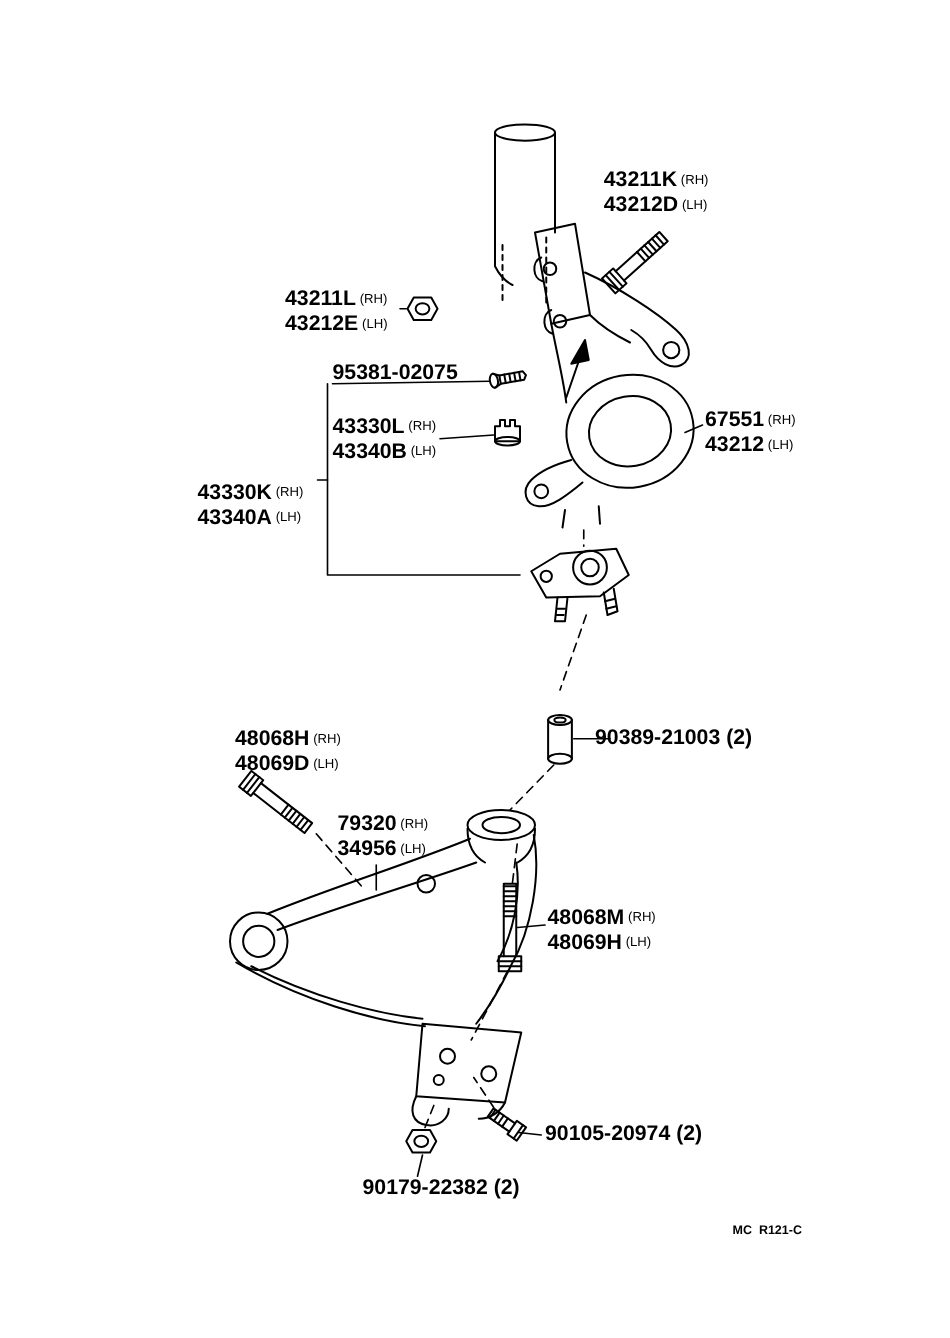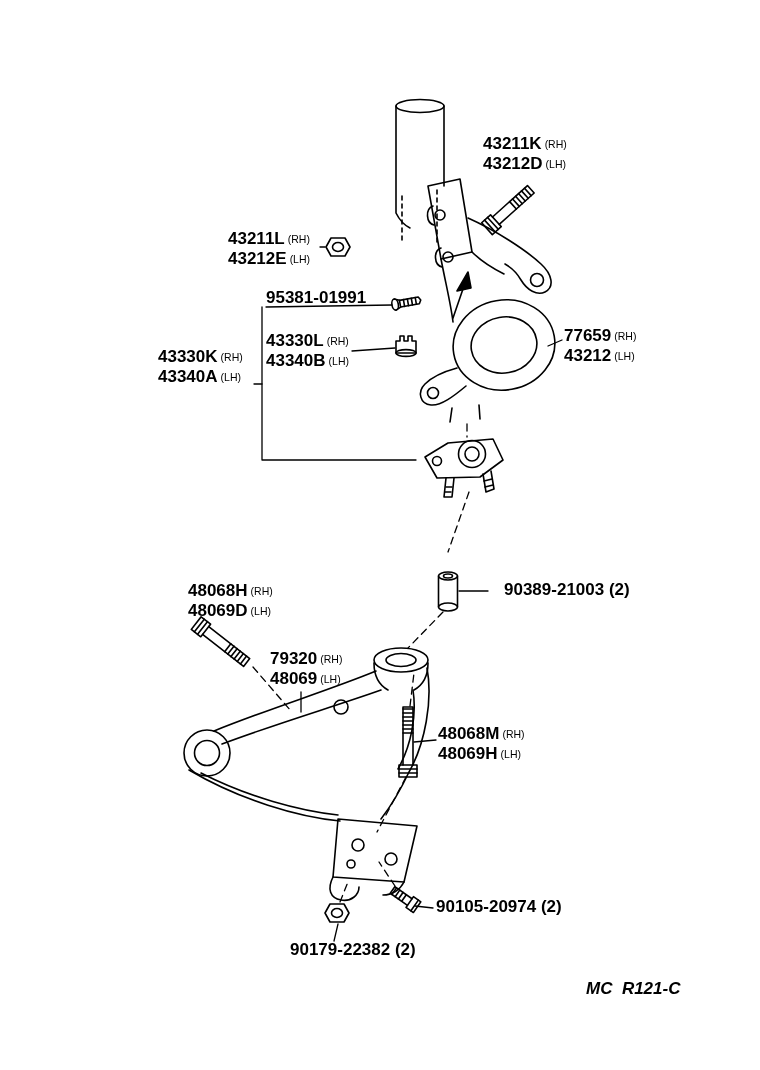--- a/index.html
+++ b/index.html
@@ -7,21 +7,21 @@
   body {
     width:760px; height:1070px; position:relative; overflow:hidden;
     font-family:"Liberation Sans", sans-serif; color:#000;
   }
   .stage { position:absolute; left:0; top:0; width:760px; height:1070px; }
   svg.art { position:absolute; left:0; top:0; }
   .lbl { position:absolute; white-space:nowrap; }
   .lbl .row { display:flex; align-items:flex-start; gap:3px; height:20px; line-height:20px; }
   .pn  { font-weight:bold; font-size:17px; }
   .tag { font-weight:normal; font-size:10.5px; }
-  .footer-code { position:absolute; font-weight:bold; font-size:17px; white-space:pre;font-style:italic; }
+  .footer-code { position:absolute; font-weight:bold; font-size:10px; white-space:pre; }
 </style>
 </head>
 <body>
 
 <div class="stage">
 
   <svg class="art" width="760" height="1070" viewBox="0 0 760 1070">
     <g stroke="#000" fill="none" stroke-width="1.6" stroke-linecap="round" stroke-linejoin="round">
 
       <g>
@@ -185,81 +185,81 @@
       <span class="tag">(RH)</span>
     </div>
     <div class="row">
       <span class="pn">43212E</span>
       <span class="tag">(LH)</span>
     </div>
   </div>
 
   <div class="lbl" style="left:266px; top:288px">
     <div class="row">
-      <span class="pn">95381-01991</span>
+      <span class="pn">95381-02075</span>
     </div>
   </div>
 
   <div class="lbl" style="left:266px; top:331px">
     <div class="row">
       <span class="pn">43330L</span>
       <span class="tag">(RH)</span>
     </div>
     <div class="row">
       <span class="pn">43340B</span>
       <span class="tag">(LH)</span>
     </div>
   </div>
 
-  <div class="lbl" style="left:158px; top:347px">
+  <div class="lbl" style="left:158px; top:384px">
     <div class="row">
       <span class="pn">43330K</span>
       <span class="tag">(RH)</span>
     </div>
     <div class="row">
       <span class="pn">43340A</span>
       <span class="tag">(LH)</span>
     </div>
   </div>
 
   <div class="lbl" style="left:564px; top:326px">
     <div class="row">
-      <span class="pn">77659</span>
+      <span class="pn">67551</span>
       <span class="tag">(RH)</span>
     </div>
     <div class="row">
       <span class="pn">43212</span>
       <span class="tag">(LH)</span>
     </div>
   </div>
 
   <div class="lbl" style="left:188px; top:581px">
     <div class="row">
       <span class="pn">48068H</span>
       <span class="tag">(RH)</span>
     </div>
     <div class="row">
       <span class="pn">48069D</span>
       <span class="tag">(LH)</span>
     </div>
   </div>
 
-  <div class="lbl" style="left:504px; top:580px">
+  <div class="lbl" style="left:476px; top:580px">
     <div class="row">
       <span class="pn">90389-21003 (2)</span>
     </div>
   </div>
 
   <div class="lbl" style="left:270px; top:649px">
     <div class="row">
       <span class="pn">79320</span>
       <span class="tag">(RH)</span>
     </div>
     <div class="row">
-      <span class="pn">48069</span>
+      <span class="pn">34956</span>
       <span class="tag">(LH)</span>
     </div>
   </div>
 
   <div class="lbl" style="left:438px; top:724px">
     <div class="row">
       <span class="pn">48068M</span>
       <span class="tag">(RH)</span>
     </div>
     <div class="row">

